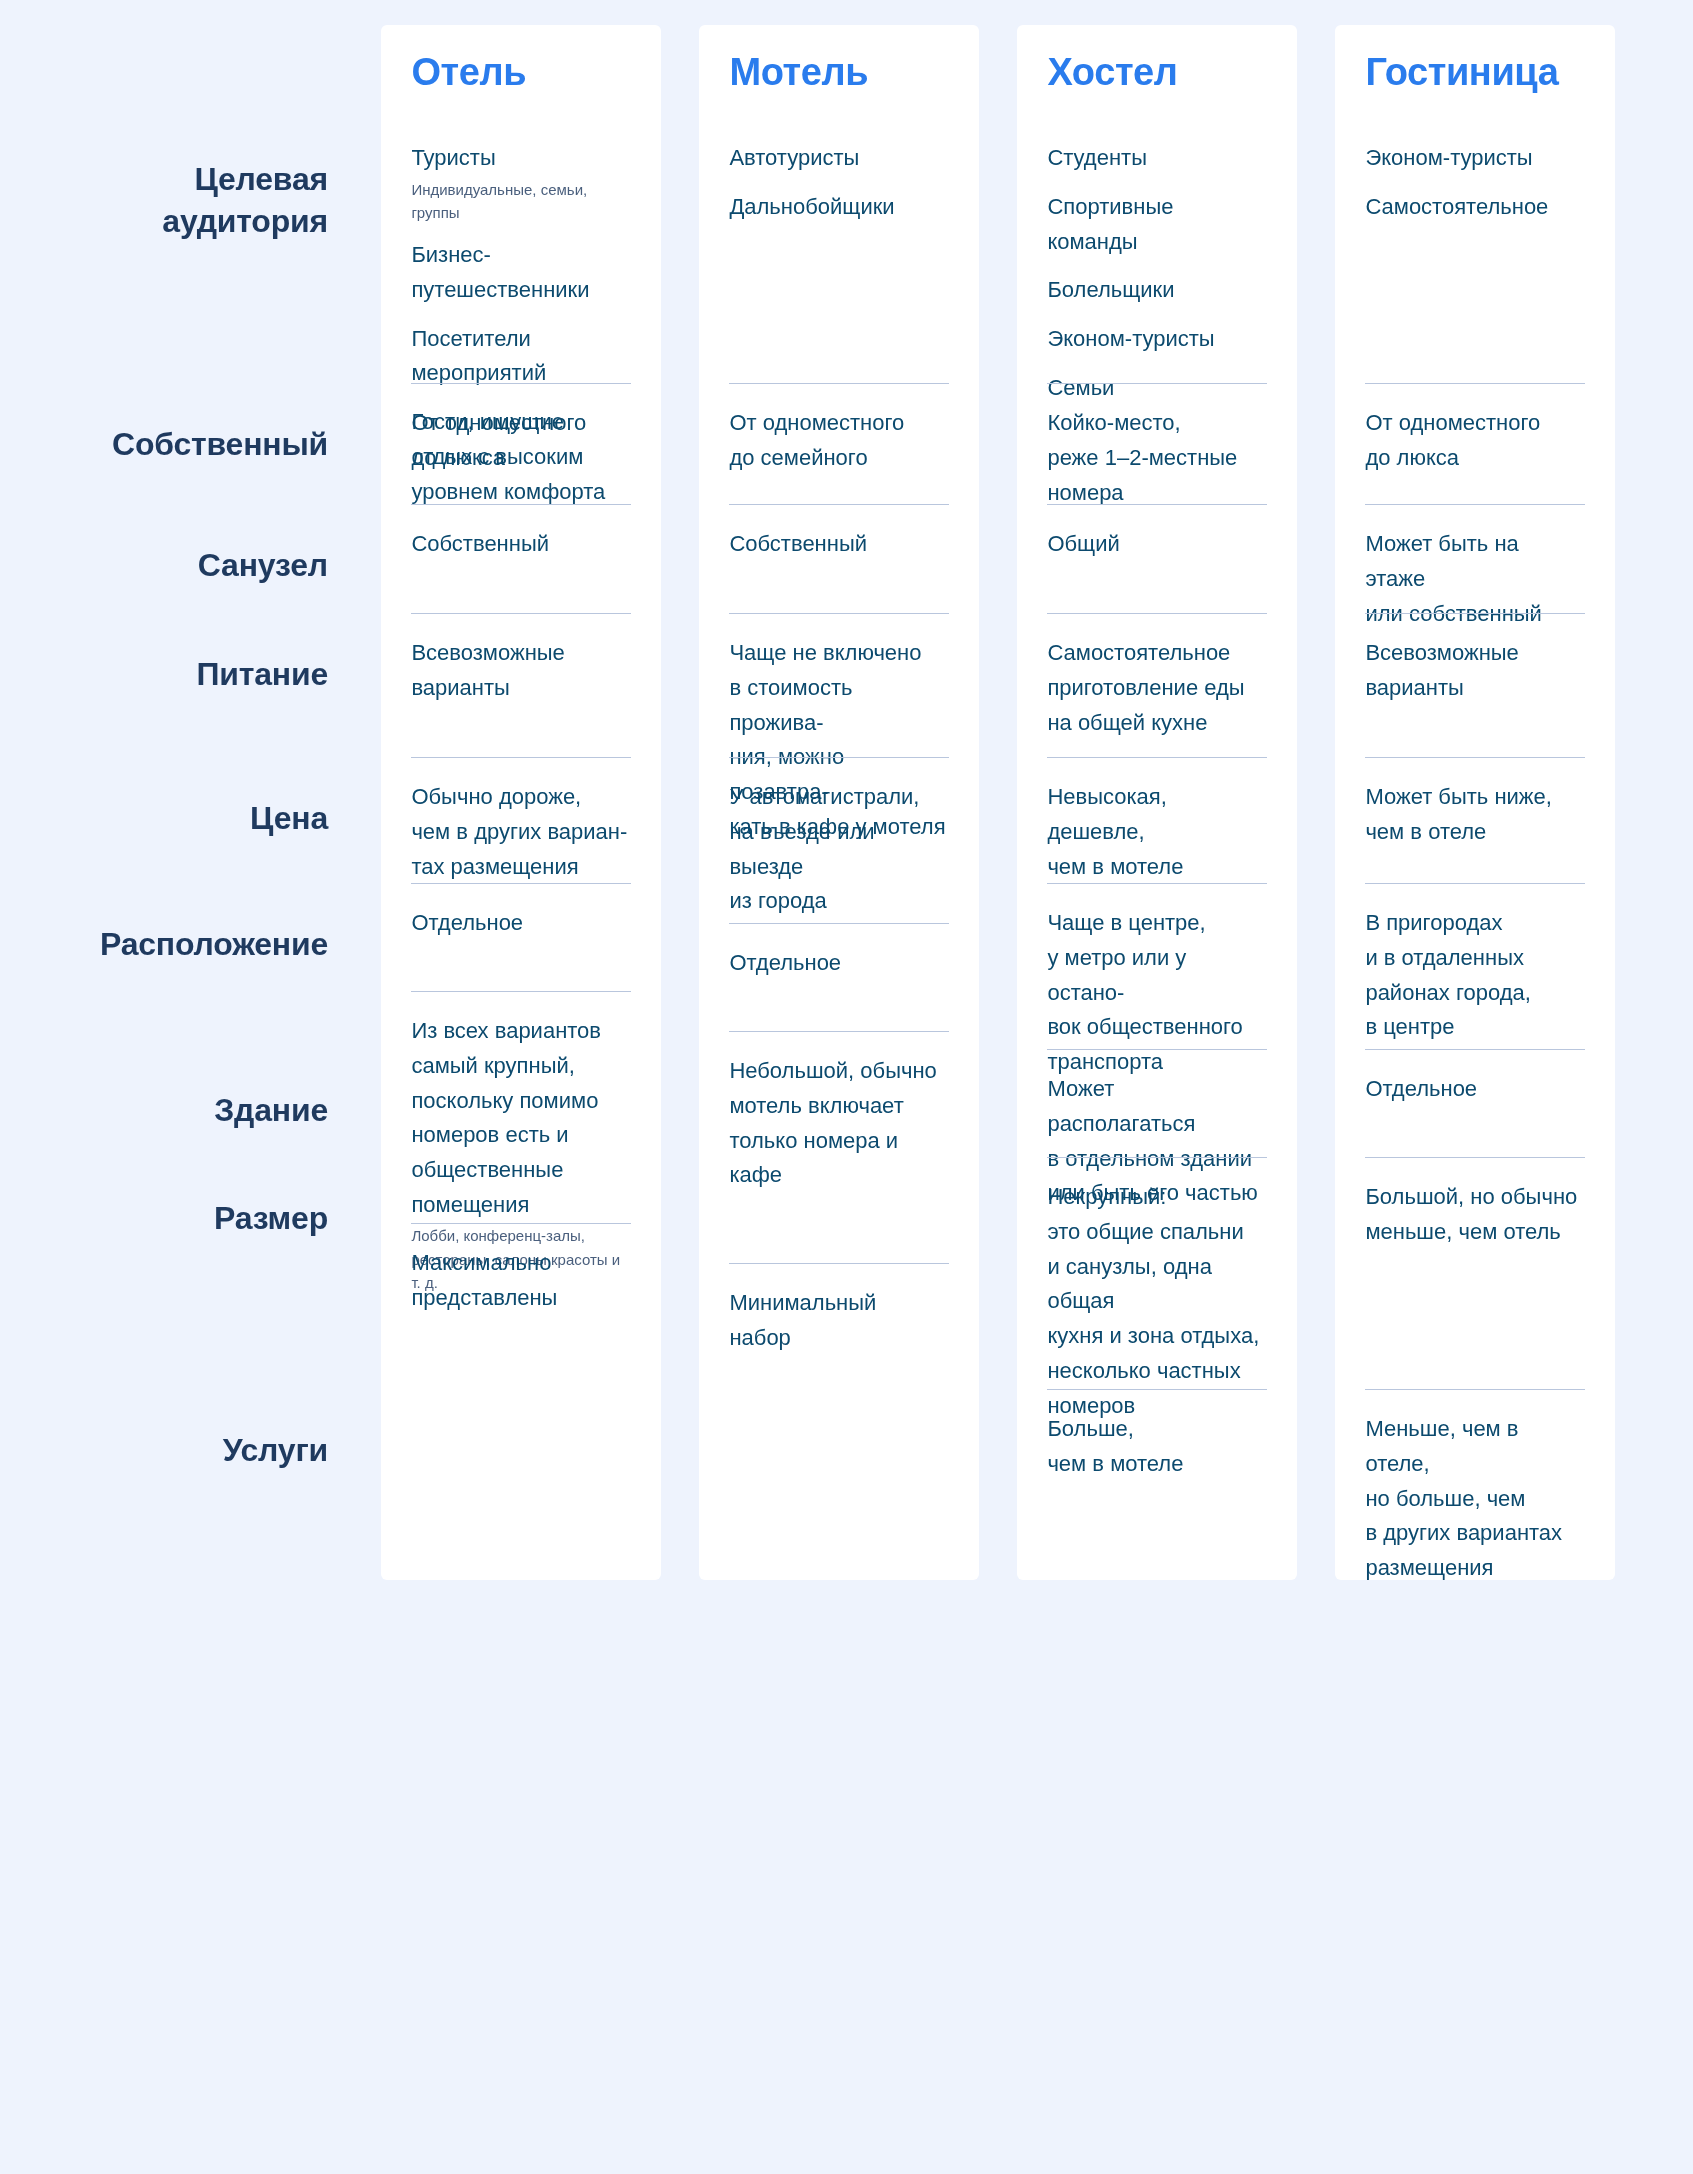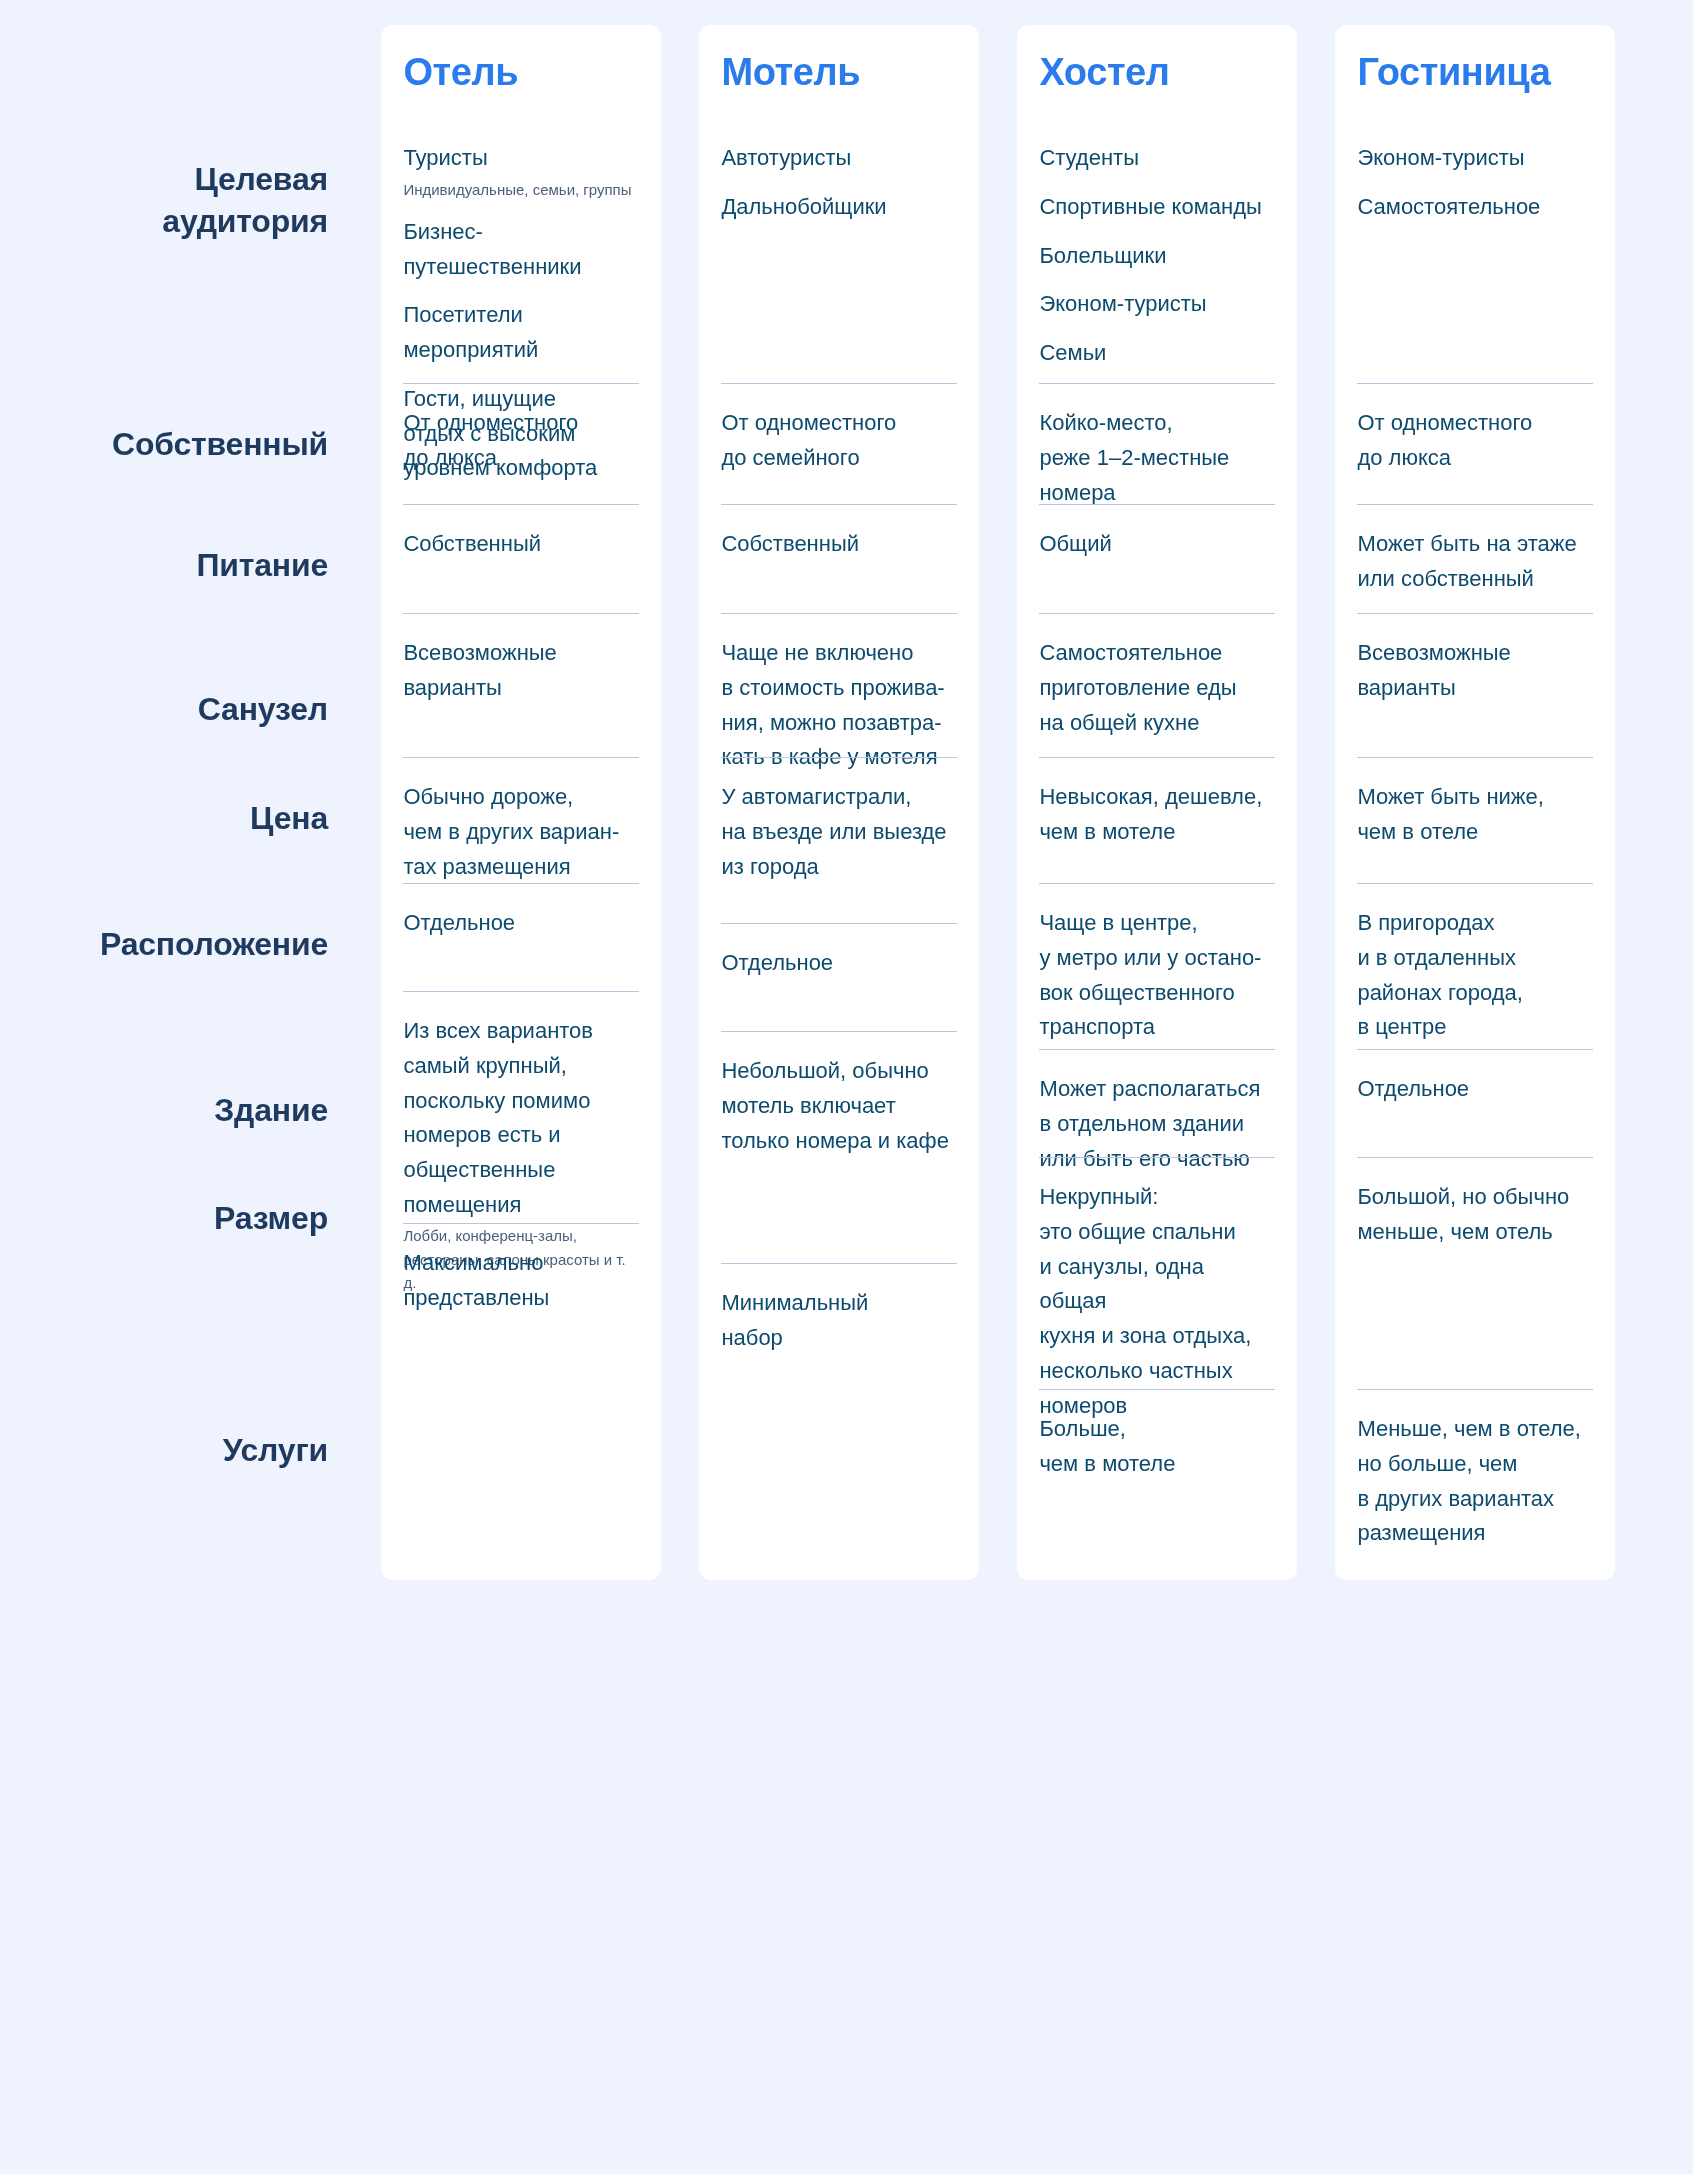--- a/index.html
+++ b/index.html
@@ -39,23 +39,23 @@
     font-weight: bold;
     font-size: 32px;
     line-height: 1.32;
     color: #1f3a5f;
     letter-spacing: -0.2px;
   }
 
   
   .card {
     background: #ffffff;
-    border-radius: 12px;
+    border-radius: 6px;
     margin: 0 19.4px;
-    padding: 0 22px;
+    padding: 0 30px;
     position: relative;
   }
 
   .card-title {
     font-size: 38px;
     font-weight: bold;
     color: #2a7ced;
     letter-spacing: -0.4px;
     line-height: 1;
   }
@@ -97,25 +97,25 @@
   <div class="grid" id="grid-root">
       <div class="label-col">
         <div style="height: 110px;"></div>
         <div style="height: 265px; padding-top: 23px;">
           <div class="row-label" style="white-space: pre-line;">Целевая
 аудитория</div>
         </div>
         <div style="height: 121px; padding-top: 23px;">
           <div class="row-label" style="white-space: pre-line;">Собственный</div>
         </div>
+        <div style="height: 109px; padding-top: 23px;">
+          <div class="row-label" style="white-space: pre-line;">Санузел</div>
+        </div>
         <div style="height: 144px; padding-top: 23px;">
           <div class="row-label" style="white-space: pre-line;">Питание</div>
-        </div>
-        <div style="height: 109px; padding-top: 23px;">
-          <div class="row-label" style="white-space: pre-line;">Санузел</div>
         </div>
         <div style="height: 126px; padding-top: 23px;">
           <div class="row-label" style="white-space: pre-line;">Цена</div>
         </div>
         <div style="height: 166px; padding-top: 23px;">
           <div class="row-label" style="white-space: pre-line;">Расположение</div>
         </div>
         <div style="height: 108px; padding-top: 23px;">
           <div class="row-label" style="white-space: pre-line;">Здание</div>
         </div>

